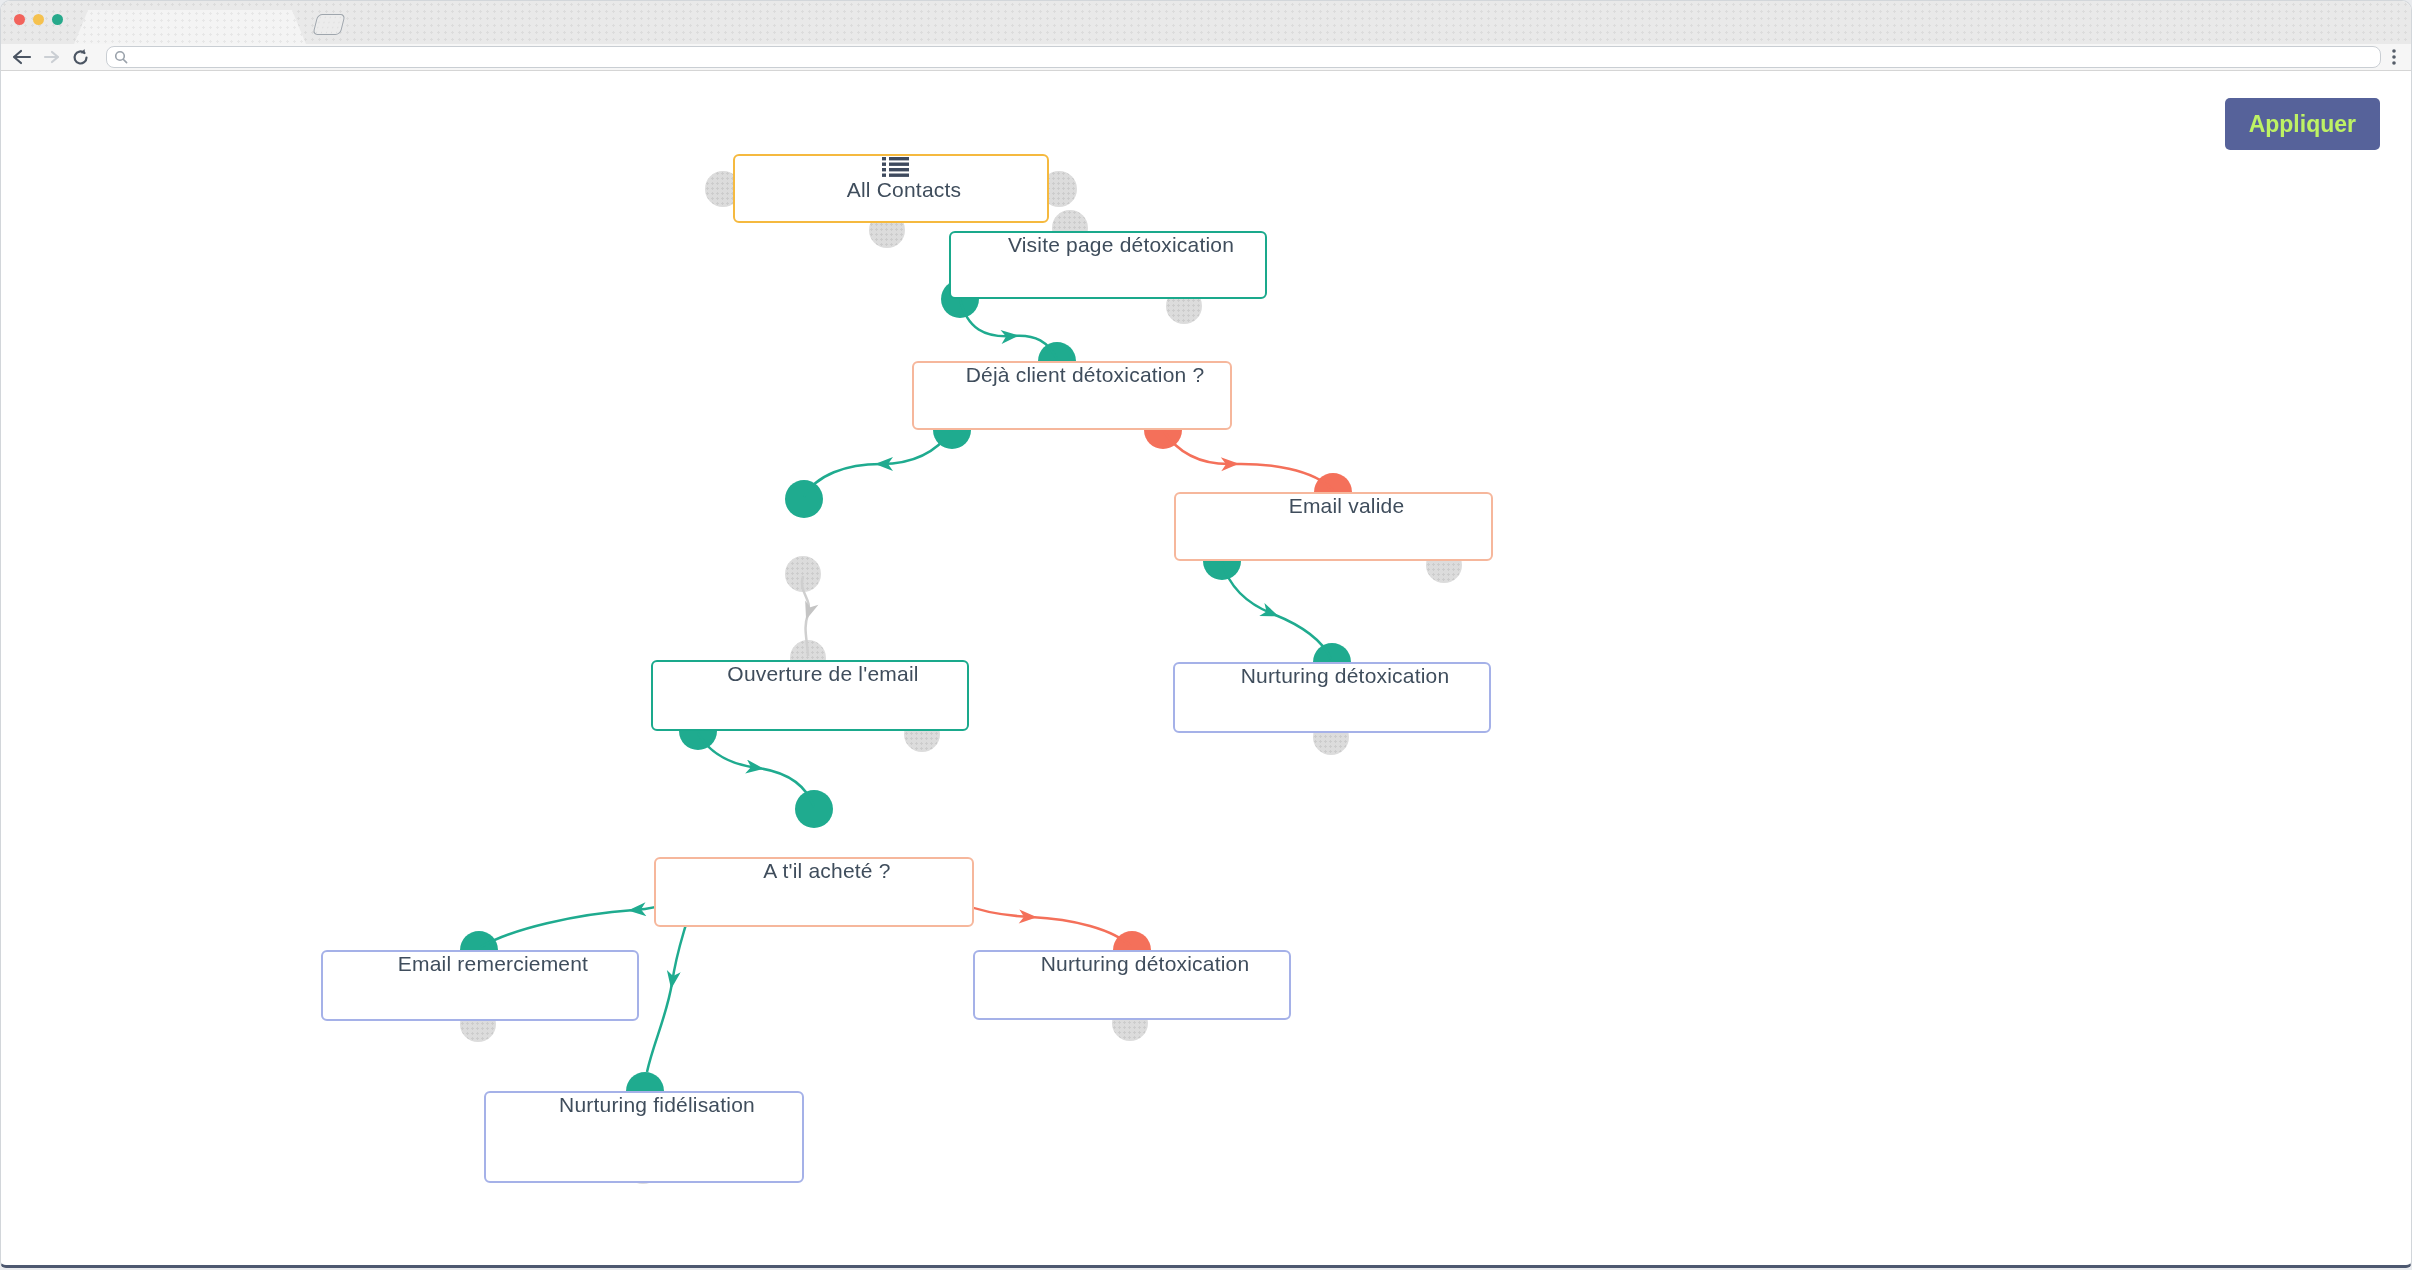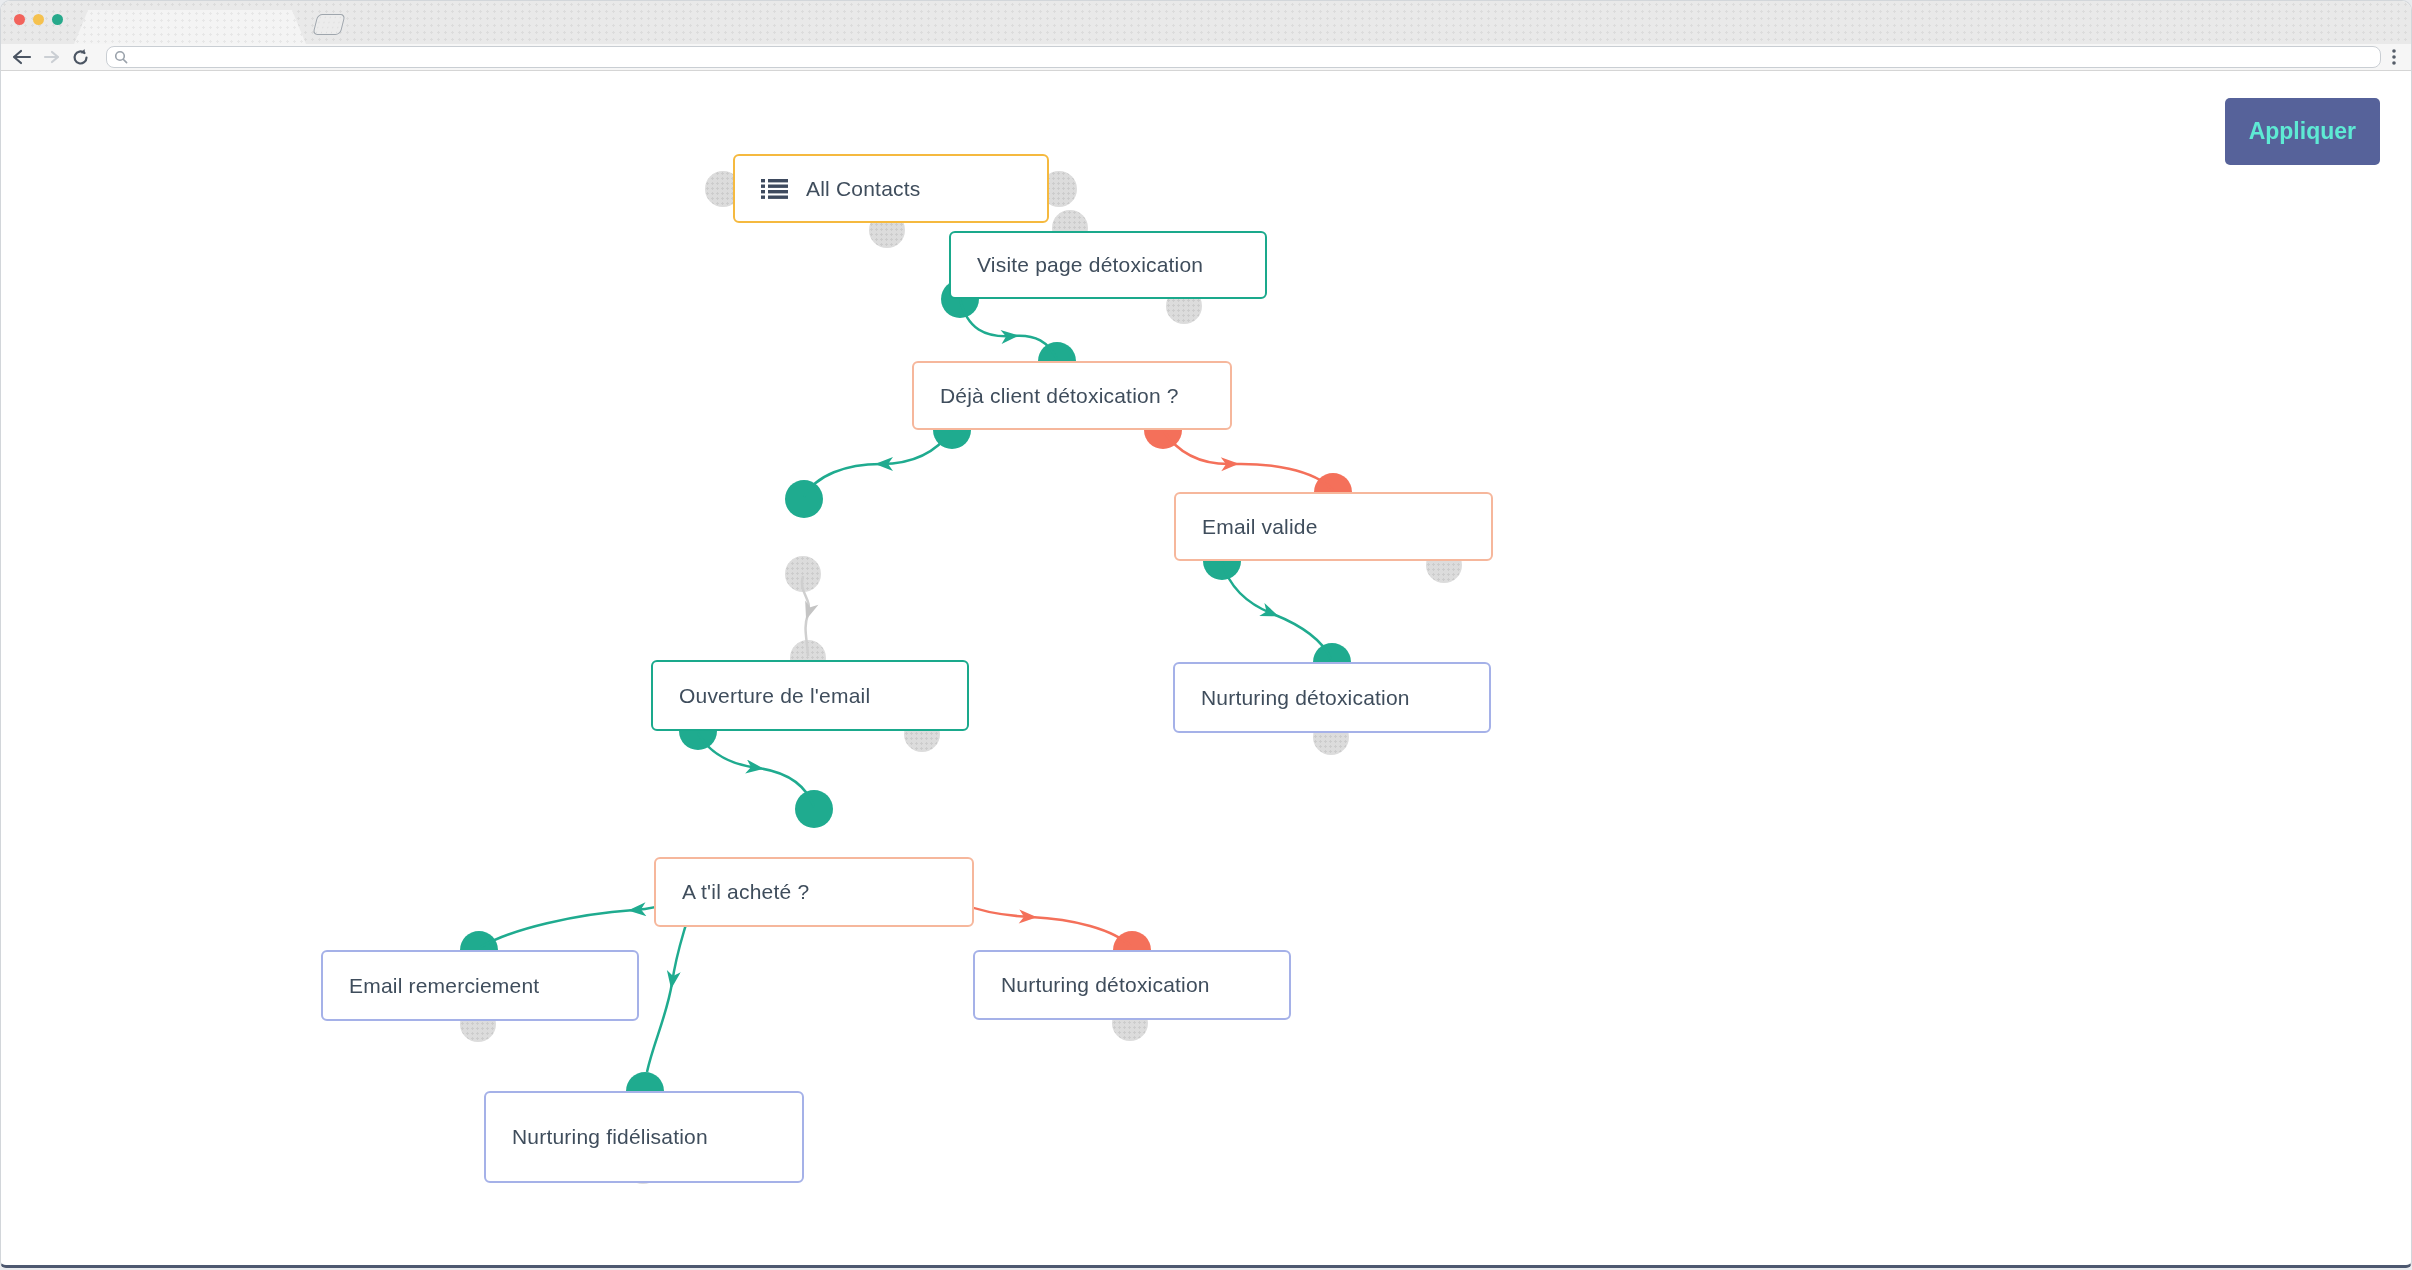--- a/index.html
+++ b/index.html
@@ -29,34 +29,34 @@
     padding:0 14px 0 10px;z-index:20;box-sizing:border-box;}
   .navicon{flex:0 0 auto;margin-right:10px;cursor:pointer;display:flex;align-items:center;}
   .addressbar{position:relative;flex:1 1 auto;height:22px;margin-left:6px;}
   .addressbar input{width:100%;height:22px;box-sizing:border-box;
     border:1px solid #c9ced3;border-radius:8px;background:#ffffff;
     padding:0 10px 0 26px;font-size:13px;color:#3f4b5e;outline:none;}
   .addressbar .mag{position:absolute;left:8px;top:4px;}
   .menudots{margin-left:10px;cursor:pointer;display:flex;align-items:center;}
   
   .actions{position:absolute;top:97px;right:31px;display:flex;gap:7px;z-index:15;}
-  .actions button{height:67px;border:none;border-radius:5px;color:#5eead4;
+  .actions button{height:52px;border:none;border-radius:5px;color:#bef264;
     font-family:"Liberation Sans", sans-serif;font-size:23px;font-weight:bold;
     padding:0 24px;cursor:pointer;}
   
   .canvas{position:absolute;inset:0;z-index:1;}
   .port{position:absolute;border-radius:50%;z-index:1;}
   .port.gray{width:36px;height:36px;background-color:#dcdcdc;
     background-image:radial-gradient(#cccccc 1.2px, transparent 1.2px);
     background-size:5px 5px;}
   .port.teal,.port.red{width:38px;height:38px;}
   #wires{position:absolute;left:0;top:0;z-index:2;pointer-events:none;}
   .node{position:absolute;background:#ffffff;border:2px solid;border-radius:6px;
     box-sizing:border-box;display:flex;align-items:center;padding-left:26px;
-    z-index:3;cursor:pointer;}
+    z-index:3;cursor:pointer;flex-direction:column;}
   .node .label{font-size:21px;color:#3f4d5c;letter-spacing:.2px;white-space:nowrap;}
   .node .nicon{display:flex;align-items:center;margin-right:18px;}
 </style>
 </head>
 <body>
 
 <div class="window">
 
   <div class="titlebar">
     <div class="traffic">

